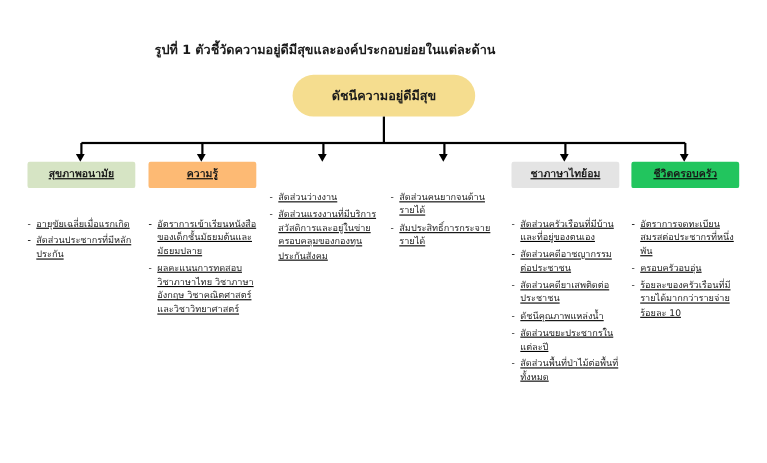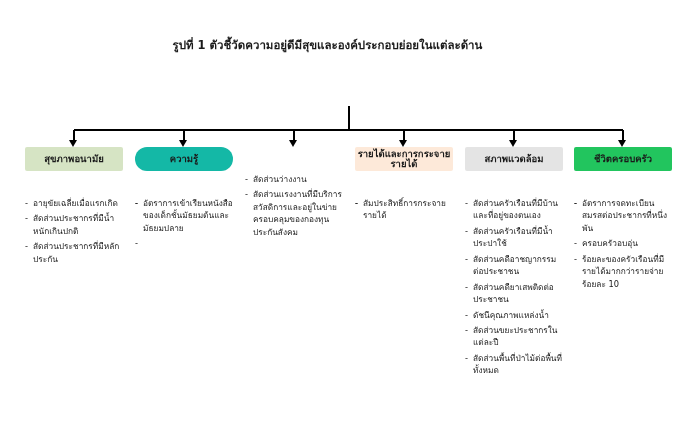--- a/index.html
+++ b/index.html
@@ -21,21 +21,20 @@
   #figure-title {
     position: absolute;
     top: 36px;
     left: 0;
     width: 591px;
     text-align: center;
     font-size: 11.5px;
     color: #1a1a1a;
     font-weight: bold;
     white-space: nowrap;
-    padding-left: 32px;
   }
   #root-node {
     position: absolute;
     top: 68px;
     left: 266px;
     width: 166px;
     height: 38px;
     background: #f5dd8f;
     border-radius: 19px;
     display: flex;
@@ -75,20 +74,21 @@
     width: 0;
     height: 0;
     border-left: 4.5px solid transparent;
     border-right: 4.5px solid transparent;
     border-top: 7px solid #000000;
   }
   .col {
     position: absolute;
     top: 147px;
     width: 98px;
+    text-decoration: underline;
   }
   .col-header {
     height: 24px;
     border-radius: 2px;
     display: flex;
     align-items: center;
     justify-content: center;
     font-size: 9.5px;
     color: #1a1a1a;
     font-weight: bold;
@@ -112,20 +112,21 @@
     top: 0;
   }
 </style>
 </head>
 <body>
 
 <div id="page">
 
   <div id="figure-title">รูปที่ 1 ตัวชี้วัดความอยู่ดีมีสุขและองค์ประกอบย่อยในแต่ละด้าน</div>
 
+  <div id="root-node">ดัชนีความอยู่ดีมีสุข</div>
 
   <div class="line" id="trunk-vert"></div>
   <div class="line" id="trunk-horiz"></div>
 
   <div class="branch-vert" style="left:73px"></div>
   <div class="arrow-head" style="left:69px"></div>
   <div class="branch-vert" style="left:183px"></div>
   <div class="arrow-head" style="left:179px"></div>
   <div class="branch-vert" style="left:293px"></div>
   <div class="arrow-head" style="left:289px"></div>
@@ -133,54 +134,53 @@
   <div class="arrow-head" style="left:399px"></div>
   <div class="branch-vert" style="left:513px"></div>
   <div class="arrow-head" style="left:509px"></div>
   <div class="branch-vert" style="left:622px"></div>
   <div class="arrow-head" style="left:618px"></div>
 
   <div class="col" style="left:25px">
     <div class="col-header" style="background: rgb(214, 228, 196);">สุขภาพอนามัย</div>
     <div class="col-body">
       <div class="bullet-item"><span class="dash">-</span><span>อายุขัยเฉลี่ยเมื่อแรกเกิด</span></div>
-      <div class="bullet-item"><span class="dash">-</span><span>สัดส่วนประชากรที่มีน้ำหนักเกินปกติ</span></div>
+      <div class="bullet-item"><span class="dash">-</span></div>
       <div class="bullet-item"><span class="dash">-</span><span>สัดส่วนประชากรที่มีหลักประกัน</span></div>
     </div>
   </div>
 
   <div class="col" style="left:135px">
-    <div class="col-header" style="background: #14b8a6; border-radius: 12px;">ความรู้</div>
+    <div class="col-header" style="background: #fdba74;">ความรู้</div>
     <div class="col-body">
       <div class="bullet-item"><span class="dash">-</span></div>
       <div class="bullet-item"><span class="dash">-</span><span>อัตราการเข้าเรียนหนังสือของเด็กชั้นมัธยมต้นและมัธยมปลาย</span></div>
-      <div class="bullet-item"><span class="dash">-</span></div>
+      <div class="bullet-item"><span class="dash">-</span><span>ผลคะแนนการทดสอบวิชาภาษาไทย วิชาภาษาอังกฤษ วิชาคณิตศาสตร์ และวิชาวิทยาศาสตร์</span></div>
     </div>
   </div>
 
   <div class="col" style="left:245px">
     <div class="col-body">
       <div class="bullet-item"><span class="dash">-</span><span>สัดส่วนว่างงาน</span></div>
       <div class="bullet-item"><span class="dash">-</span><span>สัดส่วนแรงงานที่มีบริการสวัสดิการและอยู่ในข่ายครอบคลุมของกองทุนประกันสังคม</span></div>
     </div>
   </div>
 
   <div class="col" style="left:355px">
-    <div class="col-header" style="background: rgb(253, 233, 217);">รายได้และการกระจายรายได้</div>
     <div class="col-body">
-      <div class="bullet-item"><span class="dash">-</span></div>
+      <div class="bullet-item"><span class="dash">-</span><span>สัดส่วนคนยากจนด้านรายได้</span></div>
       <div class="bullet-item"><span class="dash">-</span><span>สัมประสิทธิ์การกระจายรายได้</span></div>
     </div>
   </div>
 
   <div class="col" style="left:465px">
-    <div class="col-header" style="background: rgb(228, 228, 228);">สภาพแวดล้อม</div>
+    <div class="col-header" style="background: rgb(228, 228, 228);">ชาภาษาไทย้อม</div>
     <div class="col-body">
       <div class="bullet-item"><span class="dash">-</span><span>สัดส่วนครัวเรือนที่มีบ้านและที่อยู่ของตนเอง</span></div>
-      <div class="bullet-item"><span class="dash">-</span><span>สัดส่วนครัวเรือนที่มีน้ำประปาใช้</span></div>
+      <div class="bullet-item"><span class="dash">-</span></div>
       <div class="bullet-item"><span class="dash">-</span><span>สัดส่วนคดีอาชญากรรมต่อประชาชน</span></div>
       <div class="bullet-item"><span class="dash">-</span><span>สัดส่วนคดียาเสพติดต่อประชาชน</span></div>
       <div class="bullet-item"><span class="dash">-</span><span>ดัชนีคุณภาพแหล่งน้ำ</span></div>
       <div class="bullet-item"><span class="dash">-</span><span>สัดส่วนขยะประชากรในแต่ละปี</span></div>
       <div class="bullet-item"><span class="dash">-</span><span>สัดส่วนพื้นที่ป่าไม้ต่อพื้นที่ทั้งหมด</span></div>
     </div>
   </div>
 
   <div class="col" style="left:574px">
     <div class="col-header" style="background: #22c55e;">ชีวิตครอบครัว</div>

